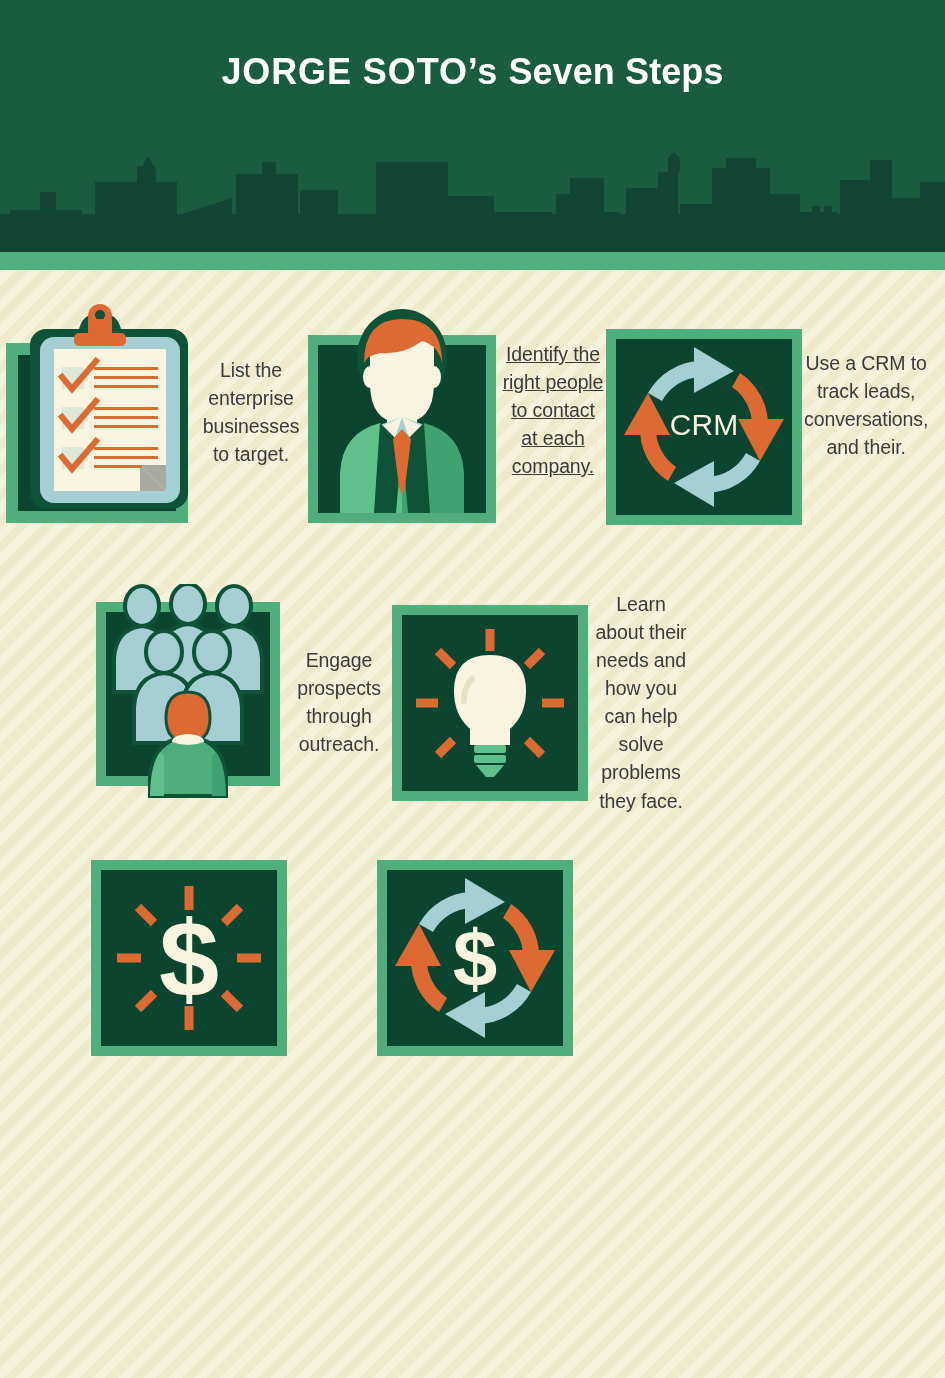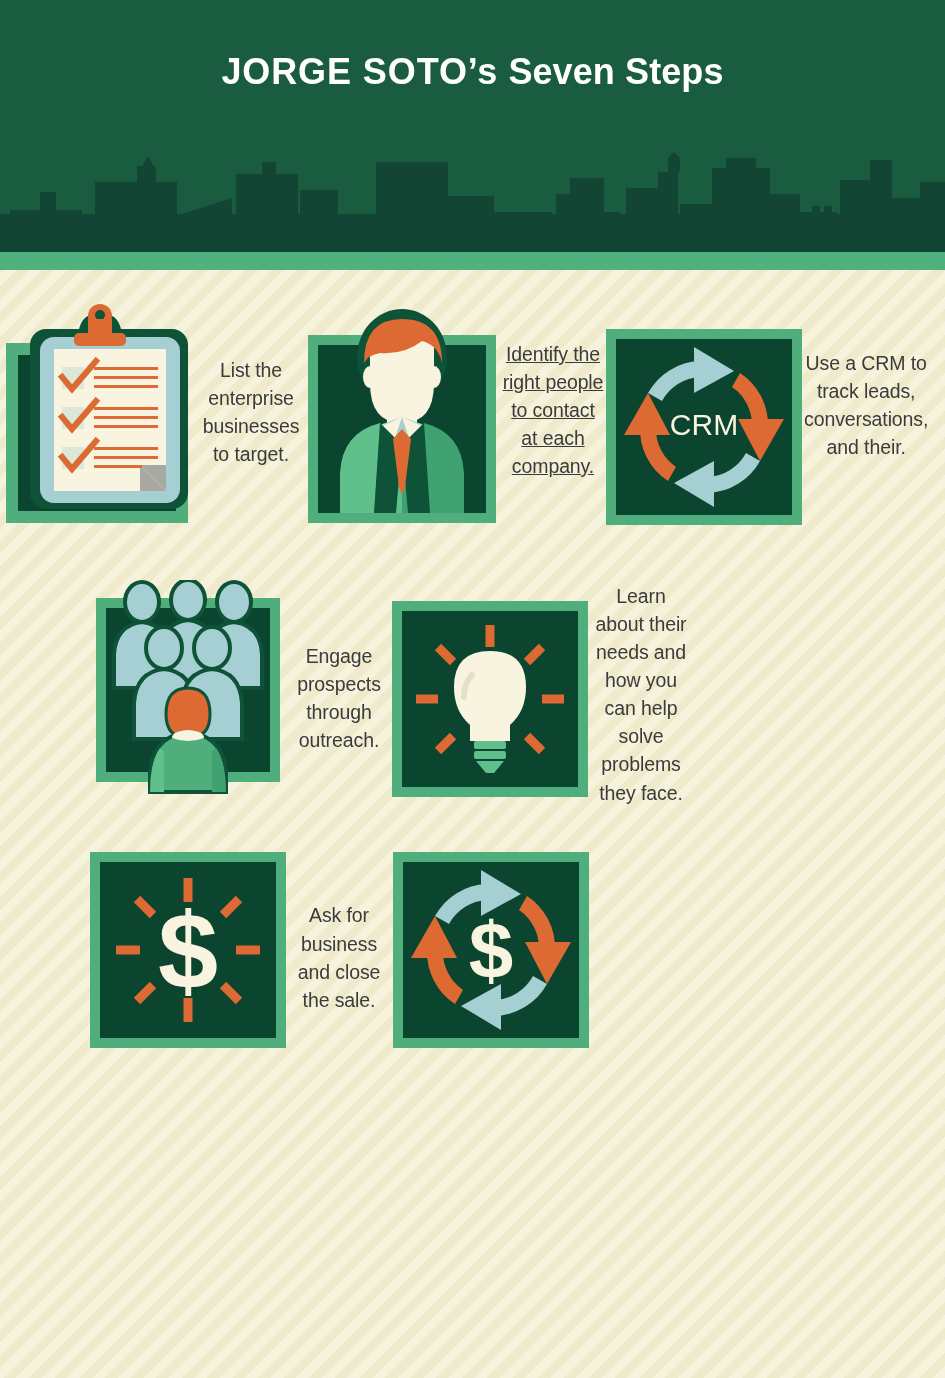--- a/index.html
+++ b/index.html
@@ -113,21 +113,21 @@
 
   .row-1 .step:nth-child(1) .icon-wrap { margin-top: 36px; }
   .row-1 .step:nth-child(2) .icon-wrap { margin-top: 36px; }
   .row-1 .step:nth-child(3) .icon-wrap { margin-top: 54px; }
   .row-1 .step:nth-child(1) .caption  { margin-top: 24px; }
   .row-1 .step:nth-child(2) .caption  { margin-top: 20px; text-decoration: underline; }
   .row-1 .step:nth-child(3) .caption  { margin-top: 10px; }
 
   .row-2 { margin-top: 44px; }
   .row-2 .step:nth-child(2) .icon-wrap { margin-top: 18px; }
-  .row-2 .step:nth-child(2) .caption { margin-top: 8px; }
+  .row-2 .step:nth-child(2) .caption { margin-top: 16px; }
 
   .row-3 { margin-top: 40px; }
 </style>
 </head>
 <body>
 
 <div id="page">
 
   <div id="header">
 
@@ -381,21 +381,20 @@
               <line x1="172" y1="100" x2="148" y2="100"></line>
               <line x1="151" y1="151" x2="135" y2="135"></line>
               <line x1="100" y1="172" x2="100" y2="148"></line>
               <line x1="49" y1="151" x2="65" y2="135"></line>
               <line x1="28" y1="100" x2="52" y2="100"></line>
               <line x1="49" y1="49" x2="65" y2="65"></line>
             </g>
             <text x="100" y="138" text-anchor="middle" font-family="Liberation Sans, sans-serif" font-size="108" font-weight="bold" fill="#F8F4E0">$</text>
           </svg>
         </div>
-        <div class="caption">Ask for business and close the sale.</div>
       </div>
 
       <div class="step">
         <div class="icon-wrap">
           <svg width="200" height="200" viewBox="0 0 200 200">
             <rect x="2" y="2" width="196" height="196" fill="#4FAE7C"></rect>
             <rect x="12" y="12" width="176" height="176" fill="#0B4530"></rect>
             <g fill="#A6CFD3">
               <path d="M44 66 A62 62 0 0 1 96 34 L96 50 A46 46 0 0 0 58 74 Z"></path>
               <path d="M90 20 L130 44 L90 66 Z"></path>

